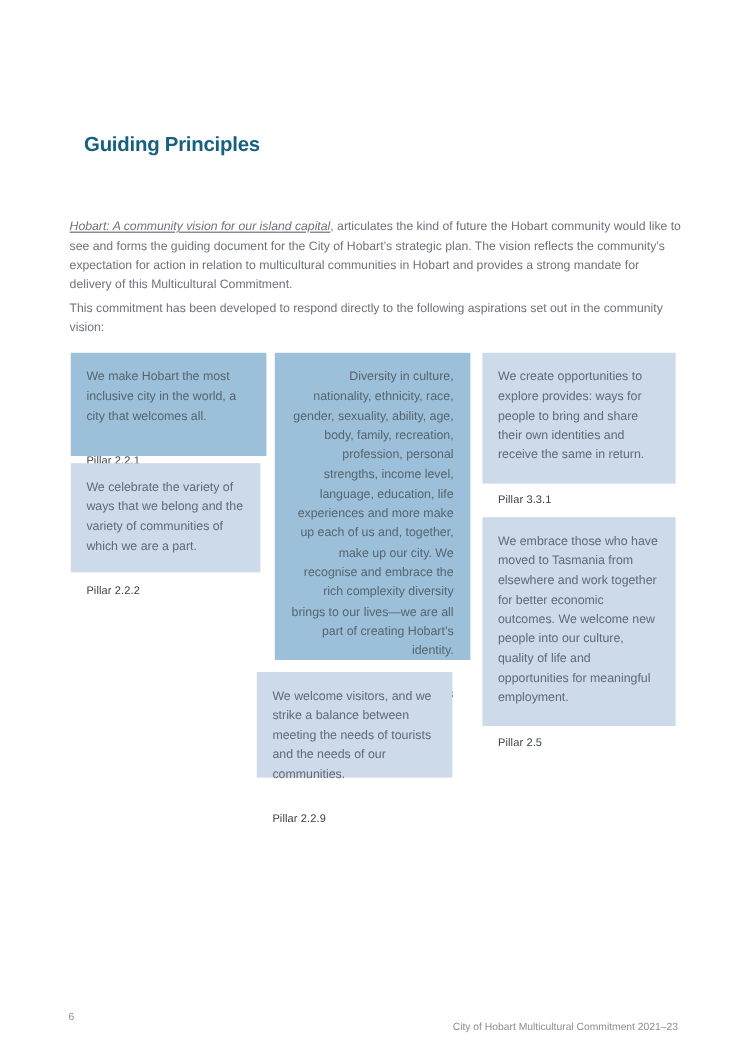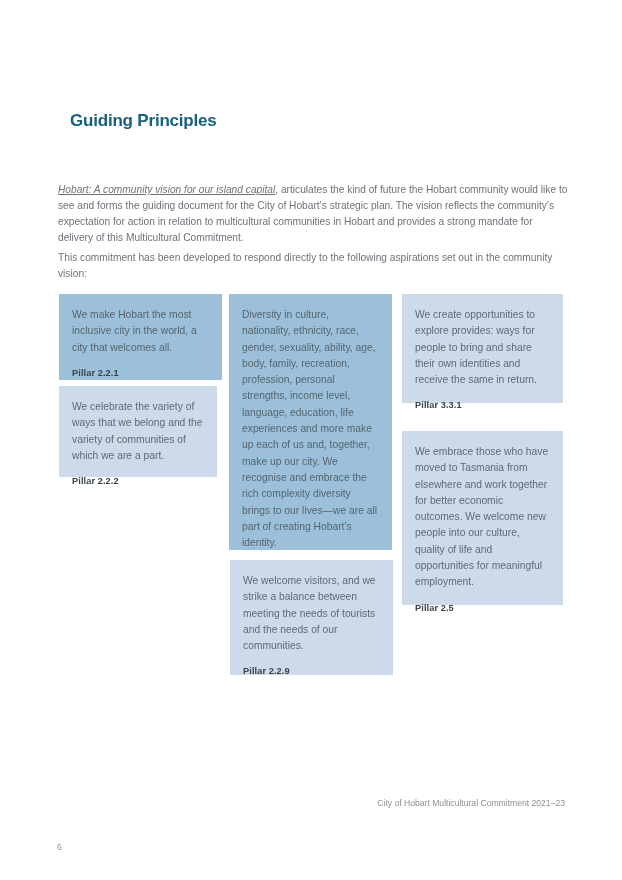--- a/index.html
+++ b/index.html
@@ -61,49 +61,49 @@
 
   .box-text {
     color: #5f6a72;
     font-size: 10.3px;
     line-height: 16.3px;
     white-space: pre-line;
   }
   .box.dark .box-text { color: #56646e; }
 
   .box-pillar {
-    margin-top: 12px;
+    margin-top: 23px;
     color: #3b4349;
     font-size: 9.2px;
-    font-weight: bold;
+    font-weight: normal;
     letter-spacing: 0.1px;
   }
 
   
   #box-1 { left: 59px;  top: 294px; width: 163px; height: 86px;  }
   #box-2 { left: 59px;  top: 386px; width: 158px; height: 91px;  }
   
-  #box-3 { left: 229px; top: 294px; width: 163px; height: 256px; }
-  #box-4 { left: 230px; top: 560px; width: 163px; height: 115px; }
+  #box-3 { left: 229px; top: 294px; width: 163px; height: 256px; text-align: right; }
+  #box-4 { left: 214px; top: 560px; width: 163px; height: 88px; }
   
   #box-5 { left: 402px; top: 294px; width: 161px; height: 109px; }
   #box-6 { left: 402px; top: 431px; width: 161px; height: 174px; }
 
   
   .footer-page-number {
     position: absolute;
     left: 57px;
     top: 842px;
     font-size: 8.6px;
     color: #8a8f94;
   }
   .footer-doc-title {
     position: absolute;
     right: 57px;
-    top: 798px;
+    top: 850px;
     font-size: 8.6px;
     color: #8a8f94;
     text-align: right;
     white-space: nowrap;
   }
 </style>
 </head>
 <body>
 
 <div class="page">

